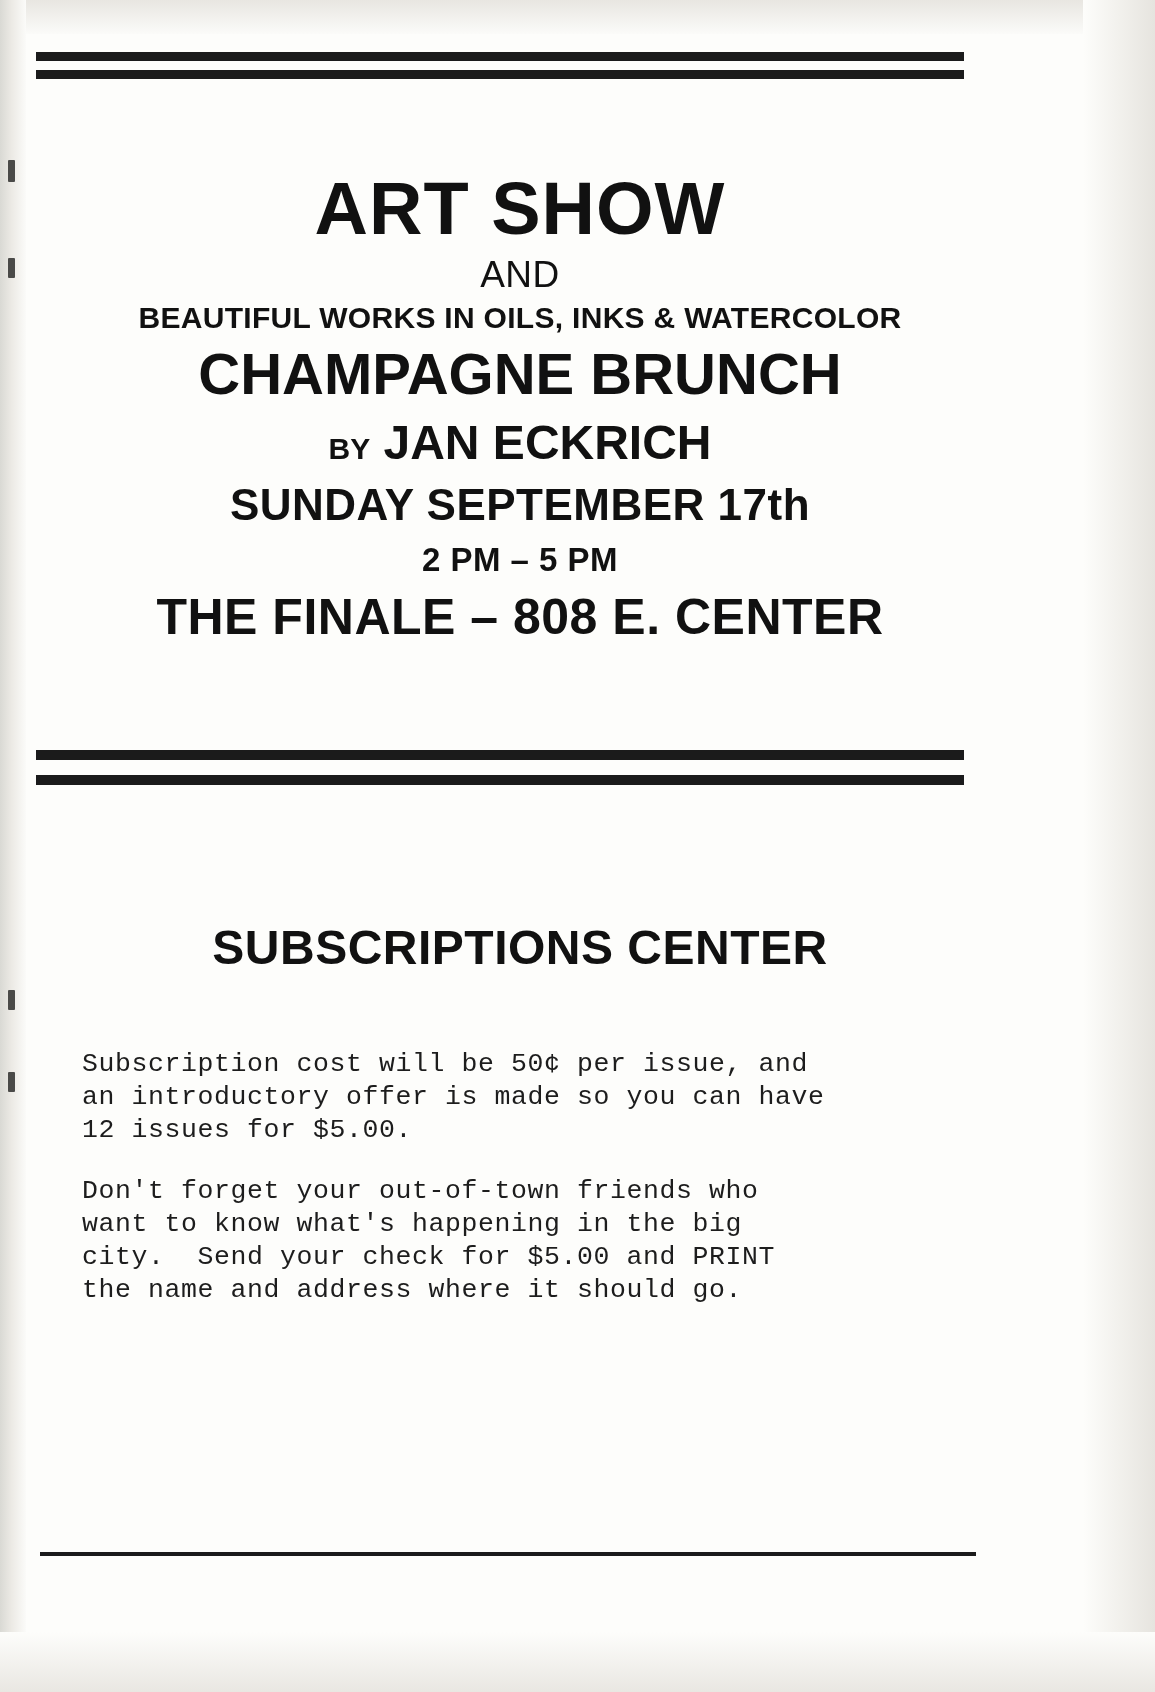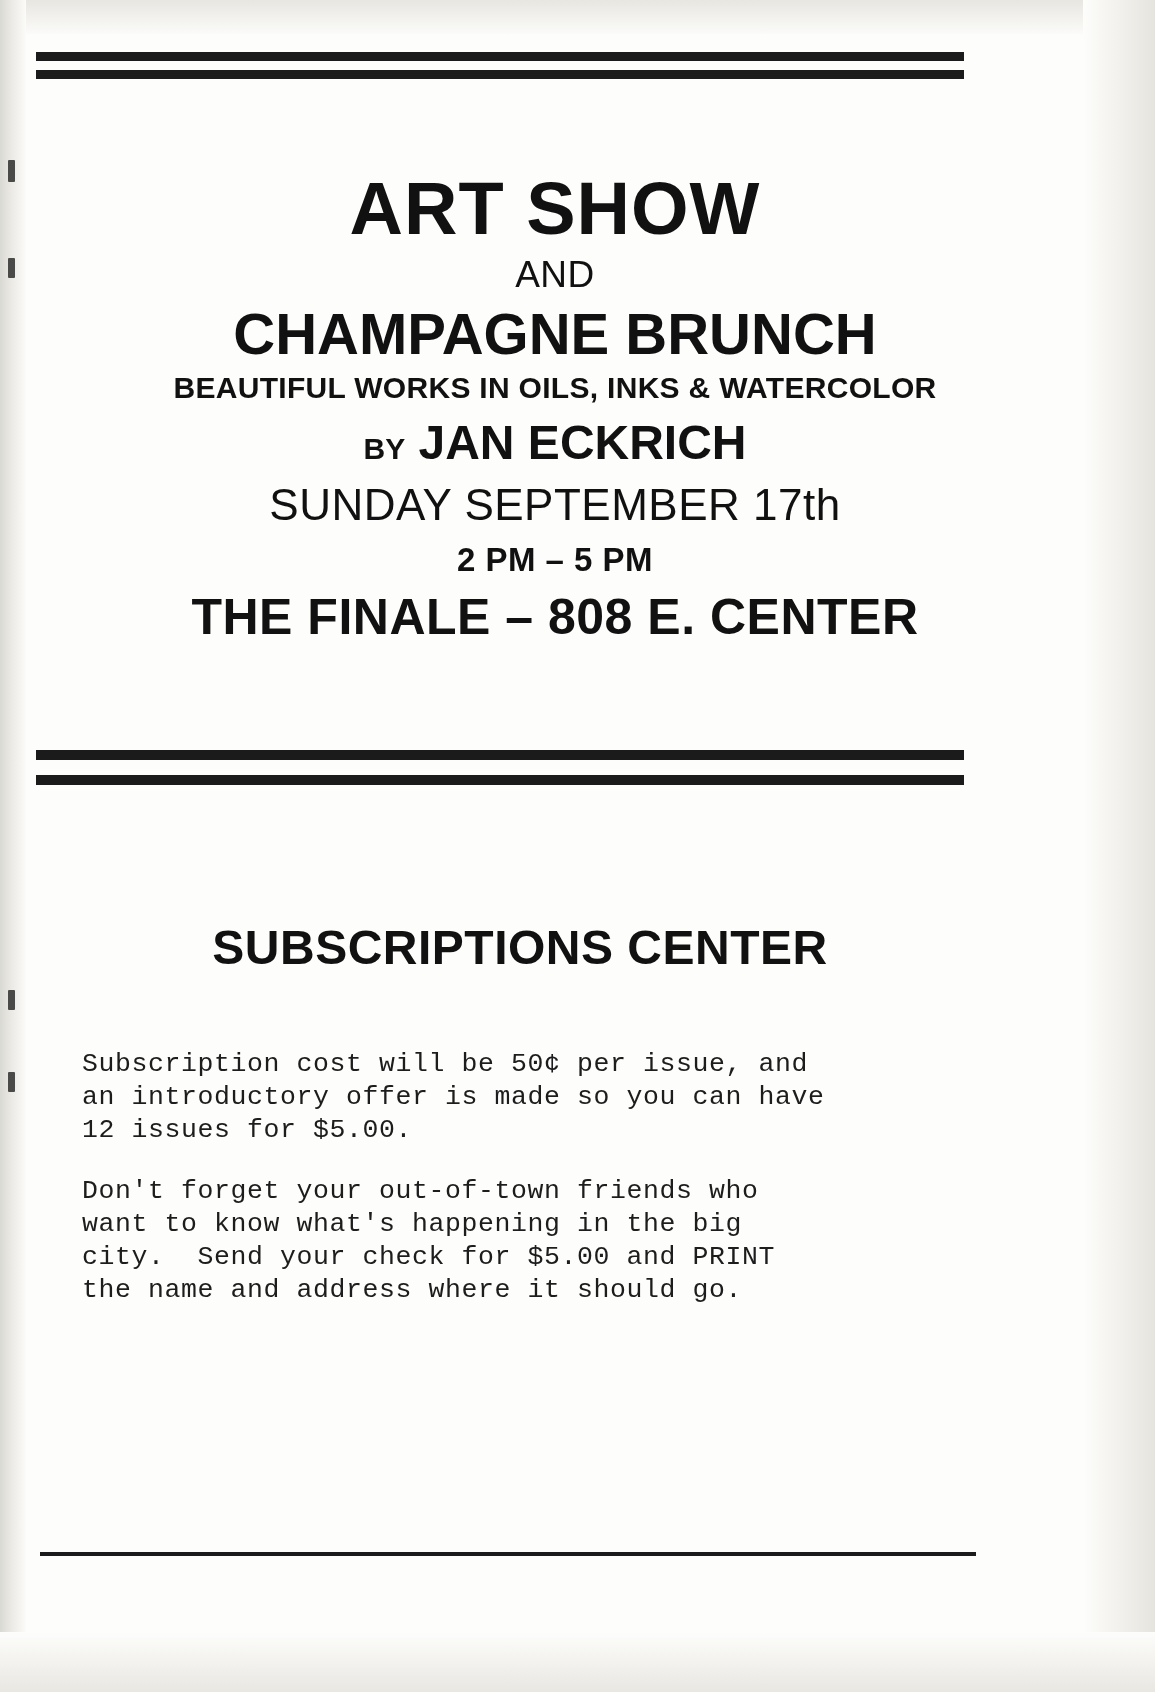--- a/index.html
+++ b/index.html
@@ -71,21 +71,20 @@
   .rule-mid-a  { left: 36px; top: 750px; width: 928px; height: 10px; }
   .rule-mid-b  { left: 36px; top: 775px; width: 928px; height: 10px; }
   .rule-bottom { left: 40px; top: 1552px; width: 936px; height: 4px; }
 
   
   .flyer {
     position: absolute;
     left: 0; top: 172px;
     width: 1040px;
     text-align: center;
-    margin-left: 35px;
   }
   .line { display: block; white-space: nowrap; }
   .l-artshow {
     font-size: 74px;
     font-weight: 700;
     letter-spacing: 1px;
     line-height: 1.0;
   }
   .l-and {
     font-size: 37px;
@@ -114,21 +113,21 @@
     margin-top: 16px;
     line-height: 1.0;
   }
   .l-by .small-by {
     font-size: 30px;
     font-weight: 700;
     vertical-align: baseline;
   }
   .l-sunday {
     font-size: 44px;
-    font-weight: 400;
+    font-weight: 700;
     letter-spacing: 0.5px;
     margin-top: 16px;
     line-height: 1.0;
   }
   .l-time {
     font-size: 33px;
     font-weight: 700;
     letter-spacing: 0.5px;
     margin-top: 16px;
     line-height: 1.0;
@@ -183,22 +182,22 @@
   <div class="punch p4"></div>
 
   <div class="content">
 
     <div class="rule rule-top-a"></div>
     <div class="rule rule-top-b"></div>
 
     <div class="flyer">
       <span class="line l-artshow">ART SHOW</span>
       <span class="line l-and">AND</span>
+      <span class="line l-beautiful">BEAUTIFUL WORKS IN OILS, INKS &amp; WATERCOLOR</span>
       <span class="line l-champagne">CHAMPAGNE BRUNCH</span>
-      <span class="line l-beautiful">BEAUTIFUL WORKS IN OILS, INKS &amp; WATERCOLOR</span>
       <span class="line l-by">
         <span class="small-by">BY</span>
         <span>JAN ECKRICH</span>
       </span>
       <span class="line l-sunday">SUNDAY SEPTEMBER 17th</span>
       <span class="line l-time">2 PM – 5 PM</span>
       <span class="line l-venue">THE FINALE – 808 E. CENTER</span>
     </div>
 
     <div class="rule rule-mid-a"></div>

